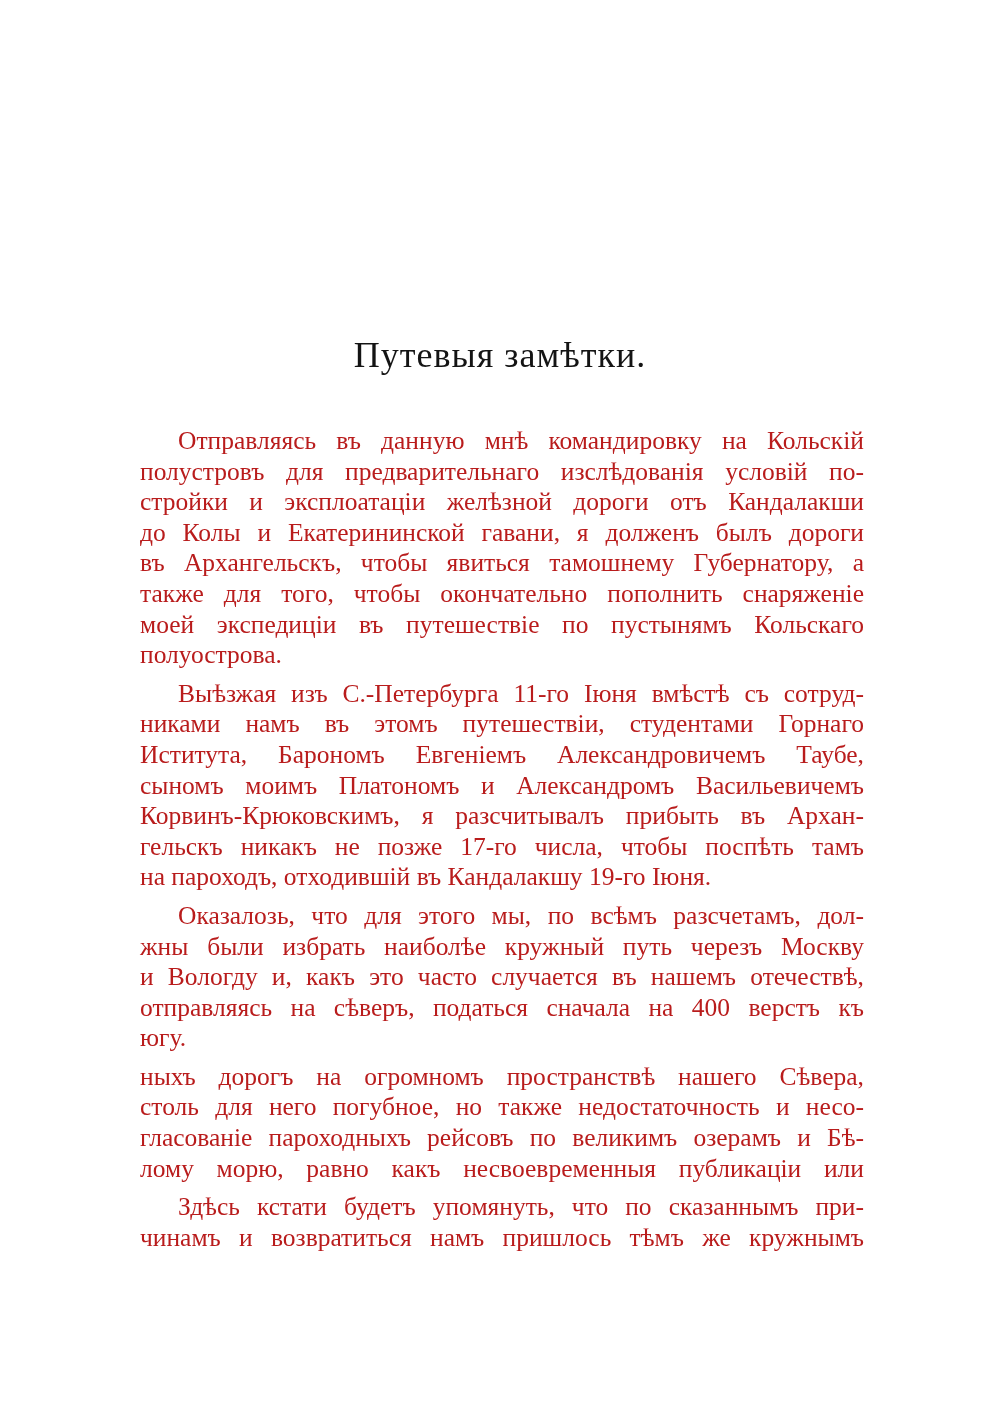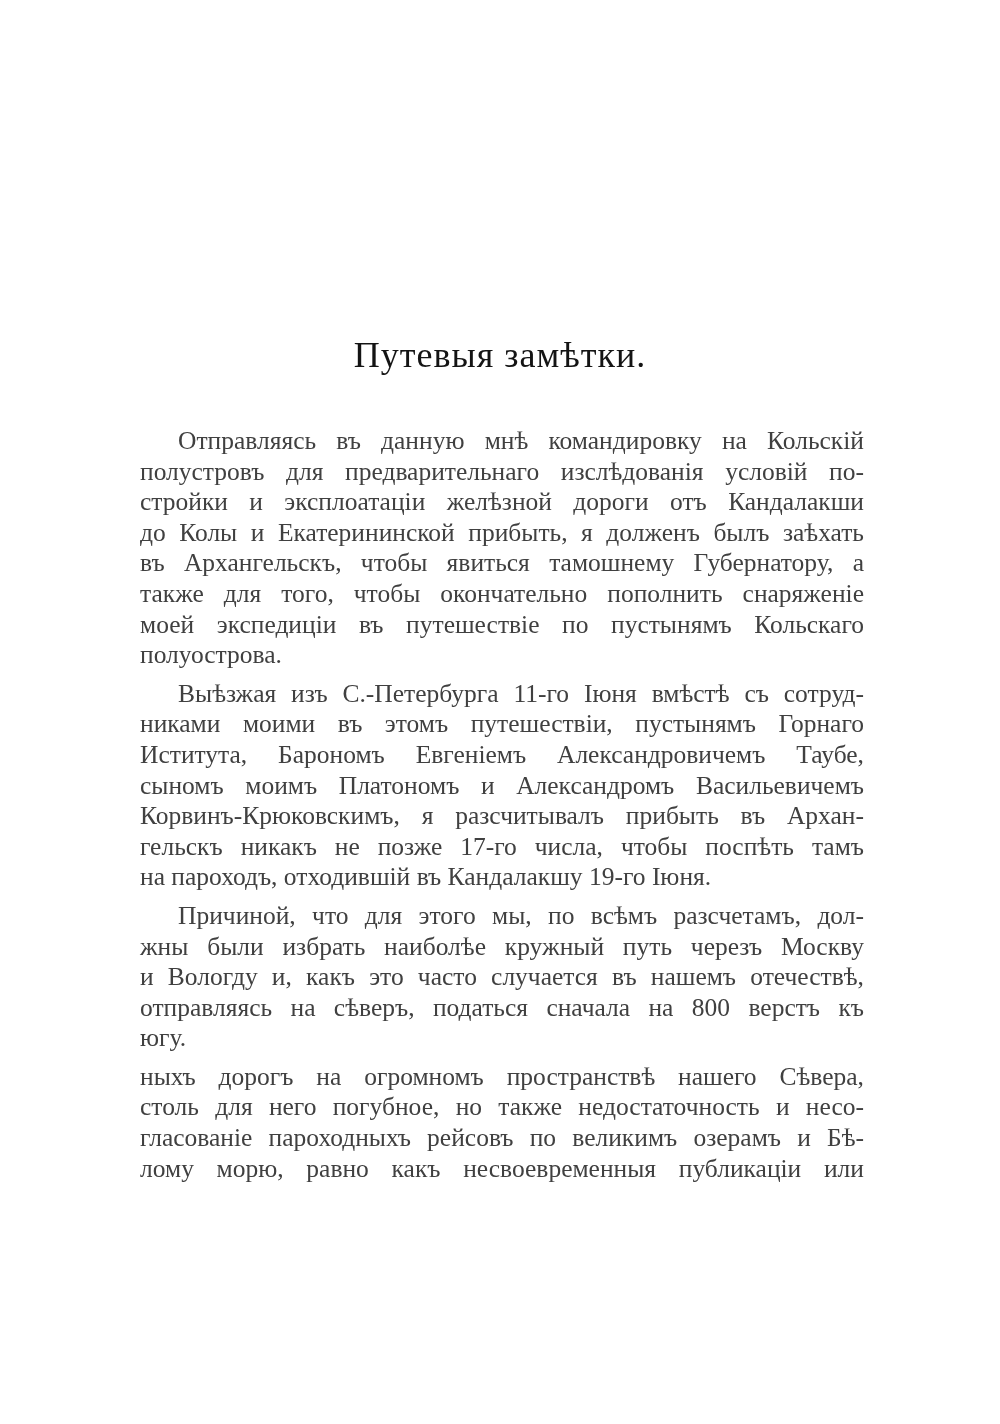--- a/index.html
+++ b/index.html
@@ -34,21 +34,21 @@
       line-height: 50px;
     }
     .body-text {
       position: absolute;
       left: 140px;
       top: 426px;
       width: 724px;
       font-family: "Liberation Serif", "DejaVu Serif", serif;
       font-size: 25.5px;
       line-height: 30.6px;
-      color: #404040;
+      color: #b91c1c;
     }
     .line {
       display: block;
       white-space: nowrap;
       text-align: justify;
       text-align-last: justify;
       height: 30.6px;
       overflow: visible;
     }
     .line.last {
@@ -68,46 +68,50 @@
 
 <div class="page">
   <div class="title">Путевыя замѣтки.</div>
 
   <div class="body-text">
 
     <div class="para">
       <span class="line indent">Отправляясь въ данную мнѣ командировку на Кольскій</span>
       <span class="line">полустровъ для предварительнаго изслѣдованія условій по-</span>
       <span class="line">стройки и эксплоатаціи желѣзной дороги отъ Кандалакши</span>
-      <span class="line">до Колы и Екатерининской прибыть, я долженъ былъ заѣхать</span>
+      <span class="line">до Колы и Екатерининской гавани, я долженъ былъ дороги</span>
       <span class="line">въ Архангельскъ, чтобы явиться тамошнему Губернатору, а</span>
       <span class="line">также для того, чтобы окончательно пополнить снаряженіе</span>
       <span class="line">моей экспедиціи въ путешествіе по пустынямъ Кольскаго</span>
       <span class="line last">полуострова.</span>
     </div>
 
     <div class="para">
       <span class="line indent">Выѣзжая изъ С.-Петербурга 11-го Іюня вмѣстѣ съ сотруд-</span>
-      <span class="line">никами моими въ этомъ путешествіи, пустынямъ Горнаго</span>
+      <span class="line">никами намъ въ этомъ путешествіи, студентами Горнаго</span>
       <span class="line">Иститута, Барономъ Евгеніемъ Александровичемъ Таубе,</span>
       <span class="line">сыномъ моимъ Платономъ и Александромъ Васильевичемъ</span>
       <span class="line">Корвинъ-Крюковскимъ, я разсчитывалъ прибыть въ Архан-</span>
       <span class="line">гельскъ никакъ не позже 17-го числа, чтобы поспѣть тамъ</span>
       <span class="line last">на пароходъ, отходившій въ Кандалакшу 19-го Іюня.</span>
     </div>
 
     <div class="para">
-      <span class="line indent">Причиной, что для этого мы, по всѣмъ разсчетамъ, дол-</span>
+      <span class="line indent">Оказалозь, что для этого мы, по всѣмъ разсчетамъ, дол-</span>
       <span class="line">жны были избрать наиболѣе кружный путь черезъ Москву</span>
       <span class="line">и Вологду и, какъ это часто случается въ нашемъ отечествѣ,</span>
-      <span class="line">отправляясь на сѣверъ, податься сначала на 800 верстъ къ</span>
+      <span class="line">отправляясь на сѣверъ, податься сначала на 400 верстъ къ</span>
       <span class="line last">югу.</span>
     </div>
 
     <div class="para">
       <span class="line">ныхъ дорогъ на огромномъ пространствѣ нашего Сѣвера,</span>
       <span class="line">столь для него погубное, но также недостаточность и несо-</span>
       <span class="line">гласованіе пароходныхъ рейсовъ по великимъ озерамъ и Бѣ-</span>
       <span class="line">лому морю, равно какъ несвоевременныя публикаціи или</span>
     </div>
 
+    <div class="para">
+      <span class="line indent">Здѣсь кстати будетъ упомянуть, что по сказаннымъ при-</span>
+      <span class="line">чинамъ и возвратиться намъ пришлось тѣмъ же кружнымъ</span>
+    </div>
   </div>
 </div>
 
 </body></html>

